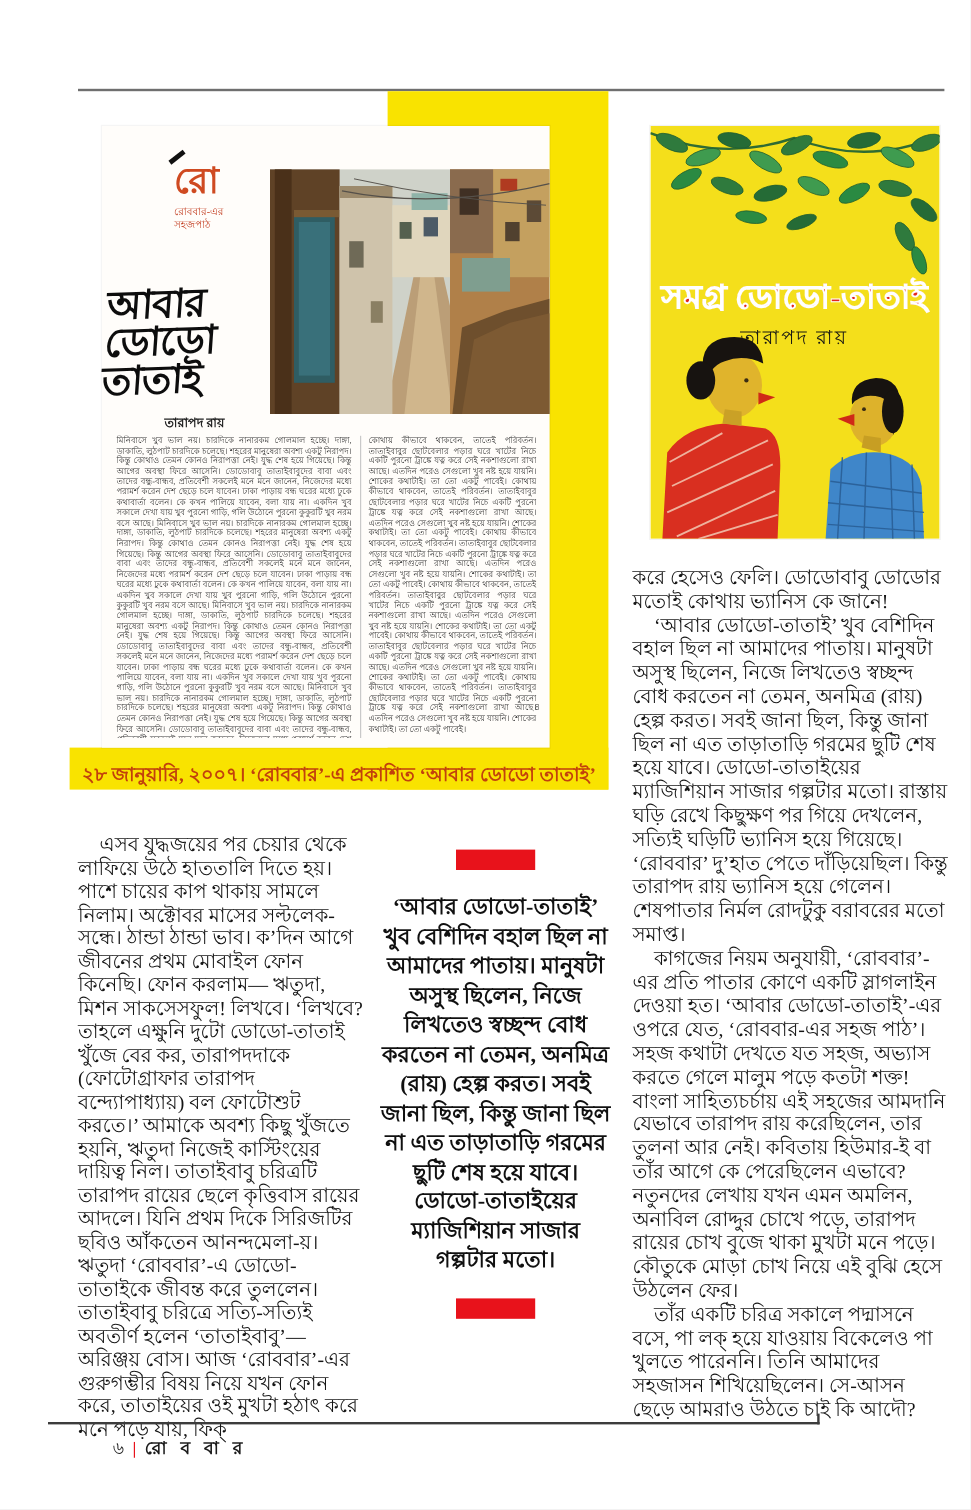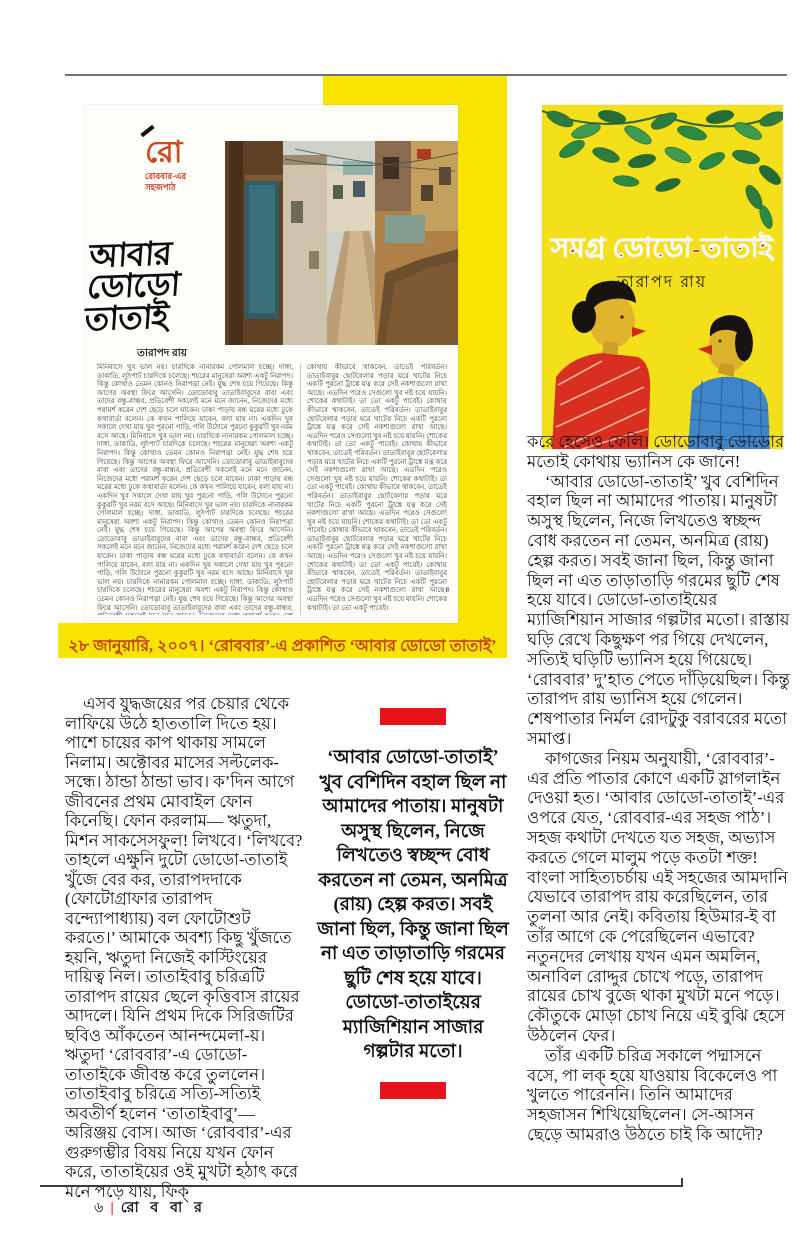--- a/index.html
+++ b/index.html
@@ -9,21 +9,21 @@
 
   
   .top-rule{left:65px;top:74px;width:722px;height:2px;background:#6f6f6f;}
   .yellow-main{left:323px;top:76px;width:184px;height:582px;background:#f9e300;}
   .yellow-band{left:58px;top:623px;width:449px;height:35px;background:#f9e300;}
 
   
   .clipping{left:85px;top:105px;width:373px;height:518px;background:#fffdfa;box-shadow:0 0 0 1px rgba(0,0,0,0.04);}
   .clip-logo{left:60px;top:32px;font-family:"Liberation Serif",serif;color:#cf4a21;font-size:30px;font-weight:bold;line-height:1;}
   .clip-logo-tick{left:55px;top:24px;width:15px;height:4px;background:#111;transform:rotate(-38deg);}
-  .clip-logo-sub{left:60px;top:66px;color:#c23b1e;font-size:8.5px;line-height:1.25;font-weight:bold;}
+  .clip-logo-sub{left:60px;top:66px;color:#c23b1e;font-size:8.5px;line-height:1.25;font-weight:normal;}
   .clip-photo{left:140px;top:36px;width:233px;height:204px;}
   .clip-headline{left:2px;top:134px;width:132px;font-weight:800;font-size:33px;line-height:.95;color:#0d0d0d;
                  transform:skewY(-2deg) skewX(-4deg);letter-spacing:-1px;}
   .clip-author{left:52px;top:240px;font-size:10.5px;font-weight:bold;color:#222;}
   .clip-cols{left:12px;top:258px;width:350px;height:252px;overflow:hidden;display:flex;}
   .clip-col{font-size:7px;line-height:8.6px;text-align:justify;color:#3a3a3a;overflow:hidden;}
   .clip-col1{width:196px;}
   .clip-divider{width:1px;background:#c9c9c9;margin:0 6px 0 7px;}
   .clip-col2{width:140px;}
   .clip-pagenum{left:360px;top:478px;font-size:8px;color:#333;}
@@ -32,21 +32,21 @@
   
   .book-cover{left:542px;top:105px;width:241px;height:344px;box-shadow:0 0 0 1px rgba(0,0,0,0.05);}
 
   
   .col-left{left:65px;top:694px;width:240px;font-size:16.5px;line-height:19.5px;}
   .col-left p,.col-right p{margin:0;}
   .para-indent{text-indent:18px;}
   .col-mid{left:316px;top:708px;width:194px;text-align:center;}
   .red-bar{width:66px;height:17px;background:#e8121b;margin:0 auto;}
   .pull-quote{font-size:18.5px;line-height:24.5px;font-weight:bold;color:#101010;margin:20px 0 18px 0;}
-  .col-right{left:527px;top:432px;width:264px;font-size:16.5px;line-height:19.8px;}
+  .col-right{left:527px;top:472px;width:264px;font-size:16.5px;line-height:19.8px;}
 
   
   .footer-rule{left:40px;top:1185px;width:643px;height:2px;background:#3c3c3c;}
   .footer-tick{left:681px;top:1178px;width:2px;height:9px;background:#3c3c3c;}
   .footer{left:94px;top:1196px;font-size:14.5px;color:#1c1c1c;}
   .footer .pipe{color:#e8121b;font-weight:bold;padding:0 7px;}
   .footer .mag{letter-spacing:4px;font-weight:bold;}
 </style>
 </head>
 <body>

